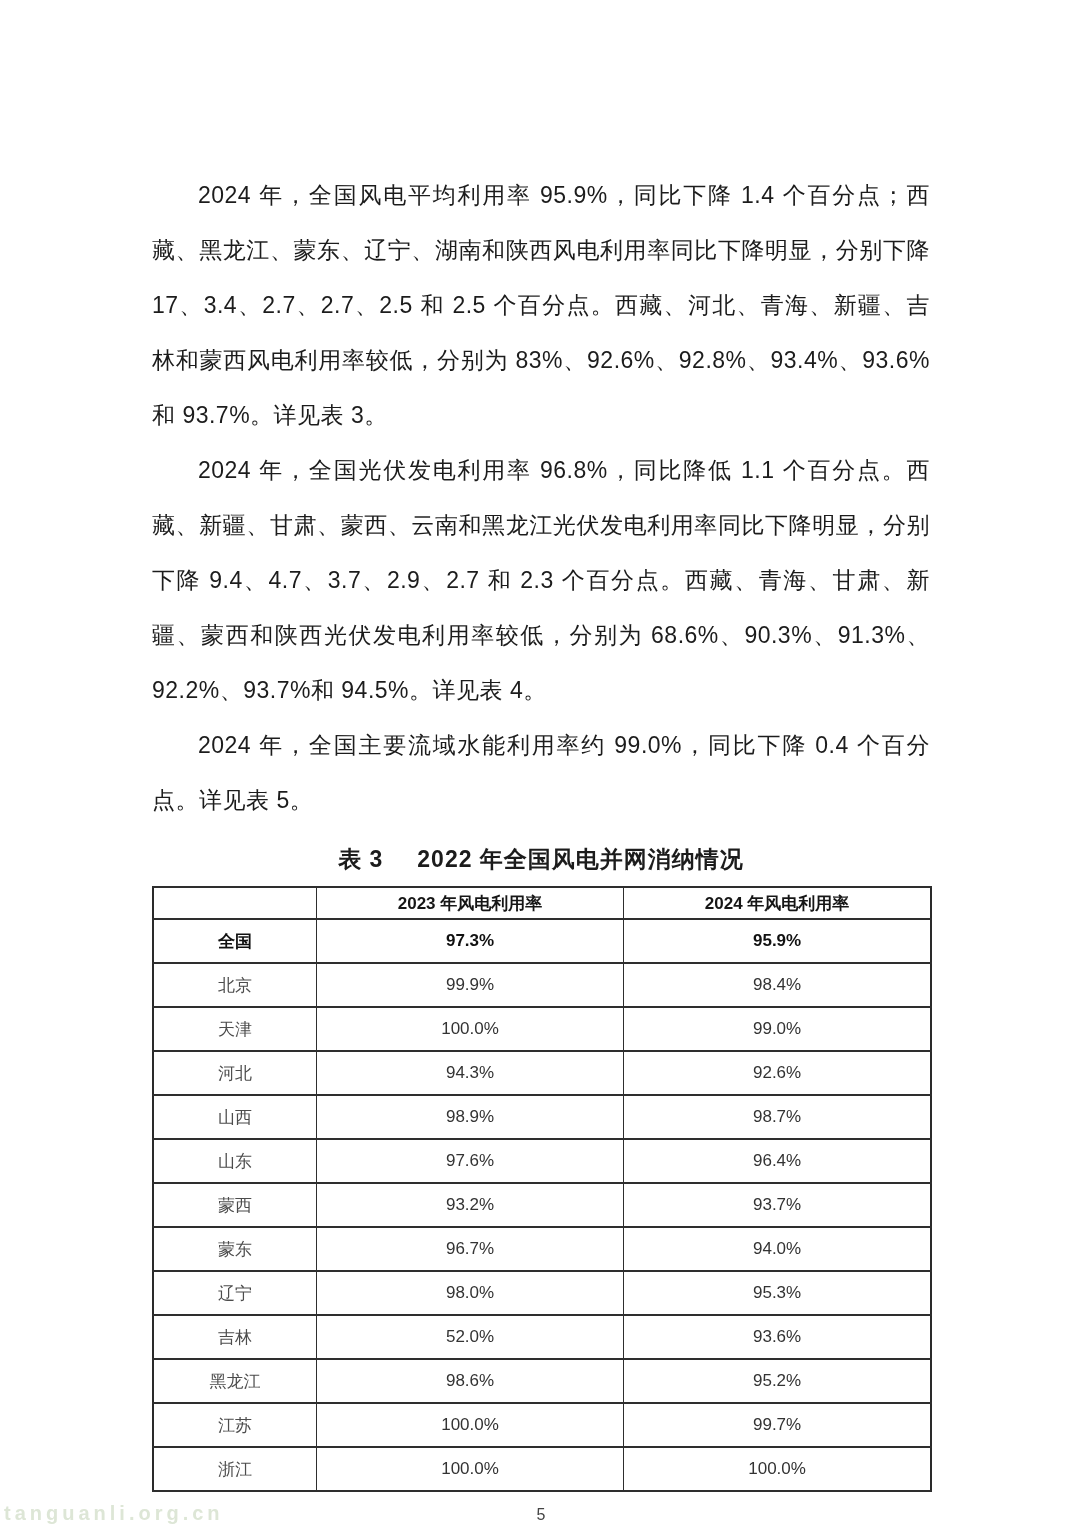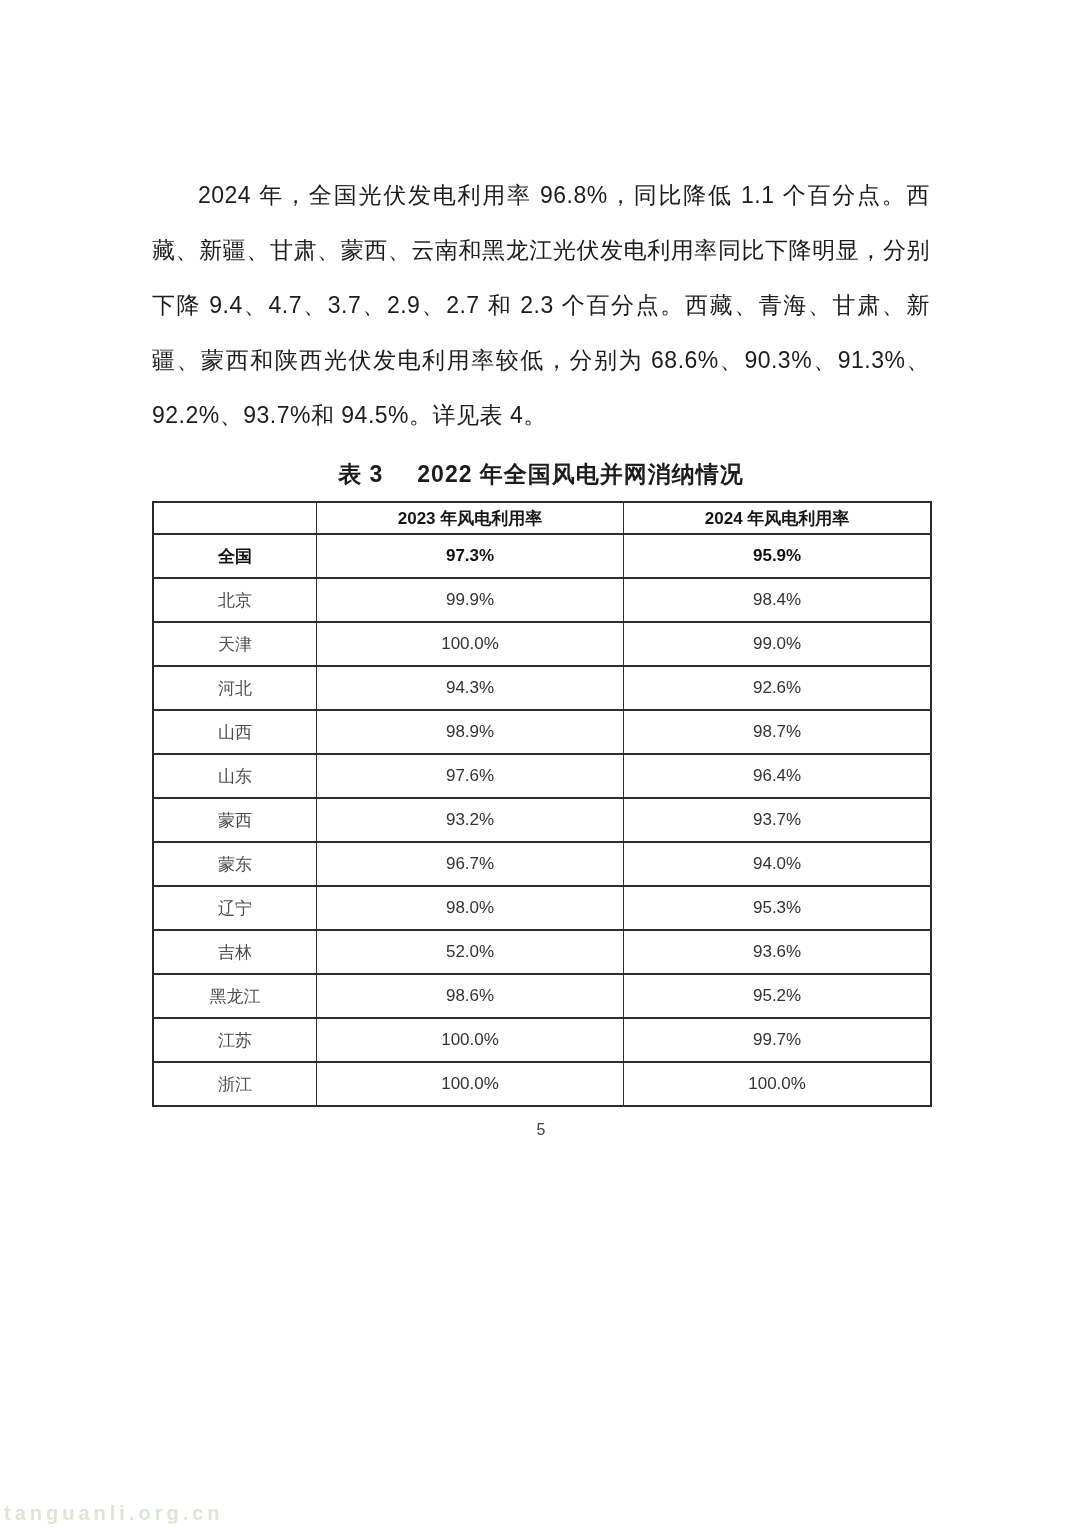--- a/index.html
+++ b/index.html
@@ -86,23 +86,25 @@
     color: #dde6d6;
     font-family: "Liberation Sans", "DejaVu Sans", sans-serif;
   }
 </style>
 </head>
 <body>
 
 <div class="page">
 
 
+  <div class="para">2024 年，全国风电平均利用率 95.9%，同比下降 1.4 个百分点；西藏、黑龙江、蒙东、辽宁、湖南和陕西风电利用率同比下降明显，分别下降 17、3.4、2.7、2.7、2.5 和 2.5 个百分点。西藏、河北、青海、新疆、吉林和蒙西风电利用率较低，分别为 83%、92.6%、92.8%、93.4%、93.6%和 93.7%。详见表 3。</div>
 
   <div class="para">2024 年，全国光伏发电利用率 96.8%，同比降低 1.1 个百分点。西藏、新疆、甘肃、蒙西、云南和黑龙江光伏发电利用率同比下降明显，分别下降 9.4、4.7、3.7、2.9、2.7 和 2.3 个百分点。西藏、青海、甘肃、新疆、蒙西和陕西光伏发电利用率较低，分别为 68.6%、90.3%、91.3%、92.2%、93.7%和 94.5%。详见表 4。</div>
 
+  <div class="para">2024 年，全国主要流域水能利用率约 99.0%，同比下降 0.4 个百分点。详见表 5。</div>
 
   <div class="table-caption">
     <span>表 3</span><span class="cap-gap"></span><span>2022 年全国风电并网消纳情况</span>
   </div>
 
   <table class="data-table">
     <colgroup>
       <col class="c-region">
       <col class="c-val">
       <col class="c-val">

